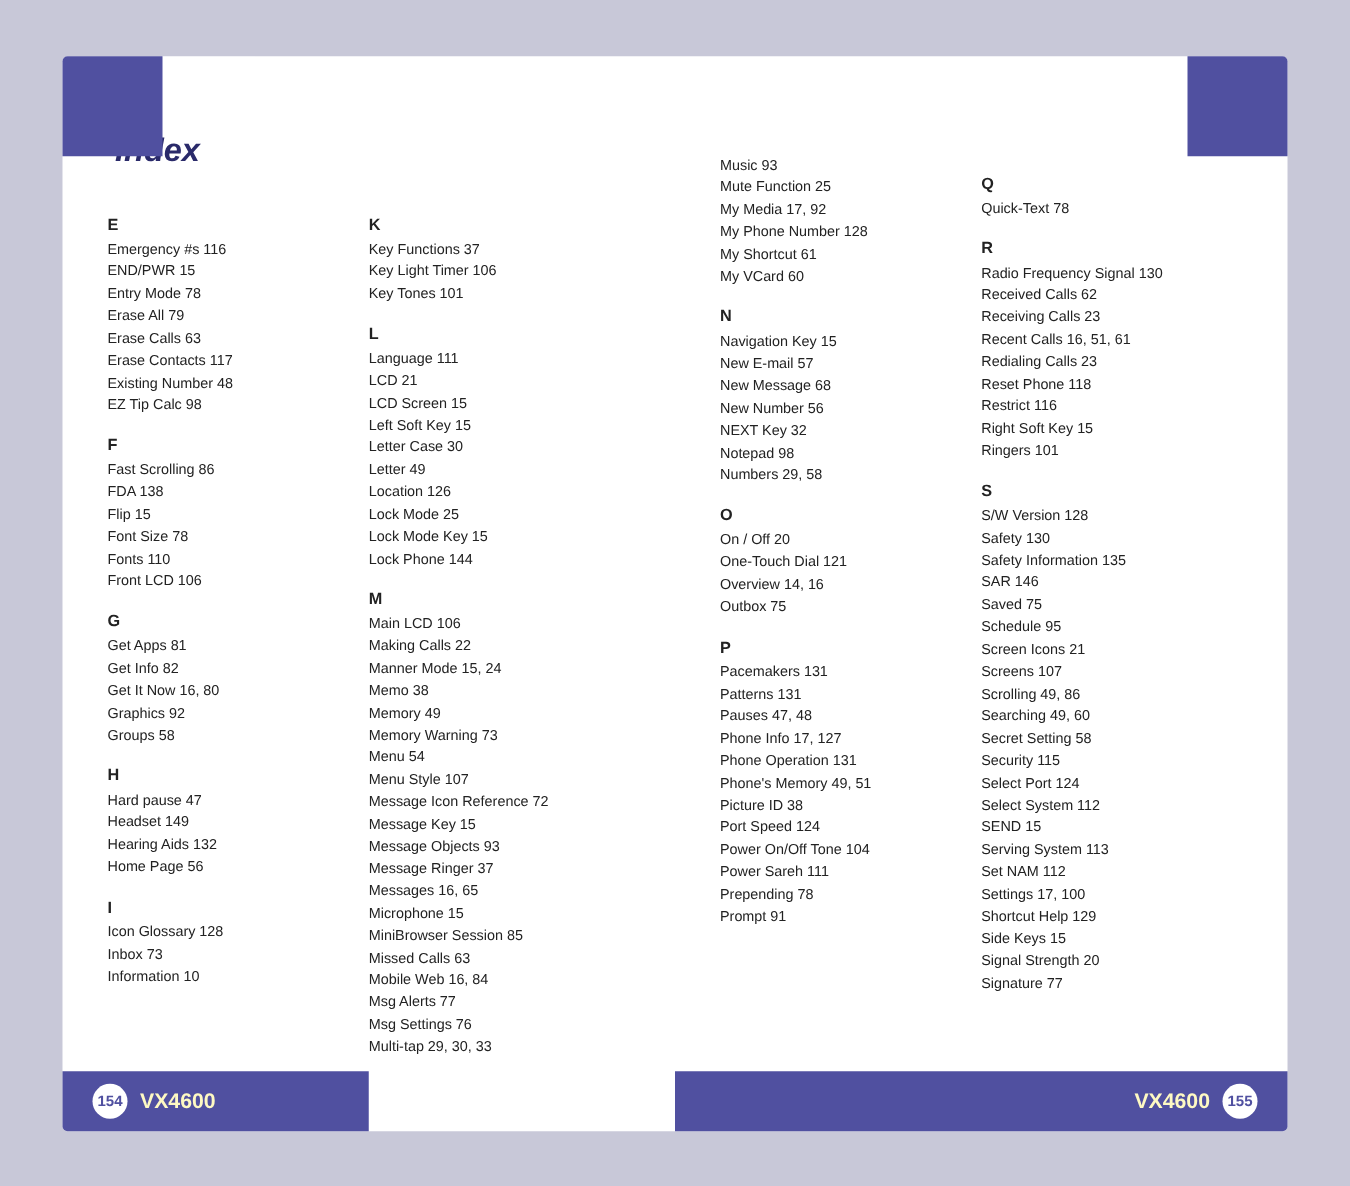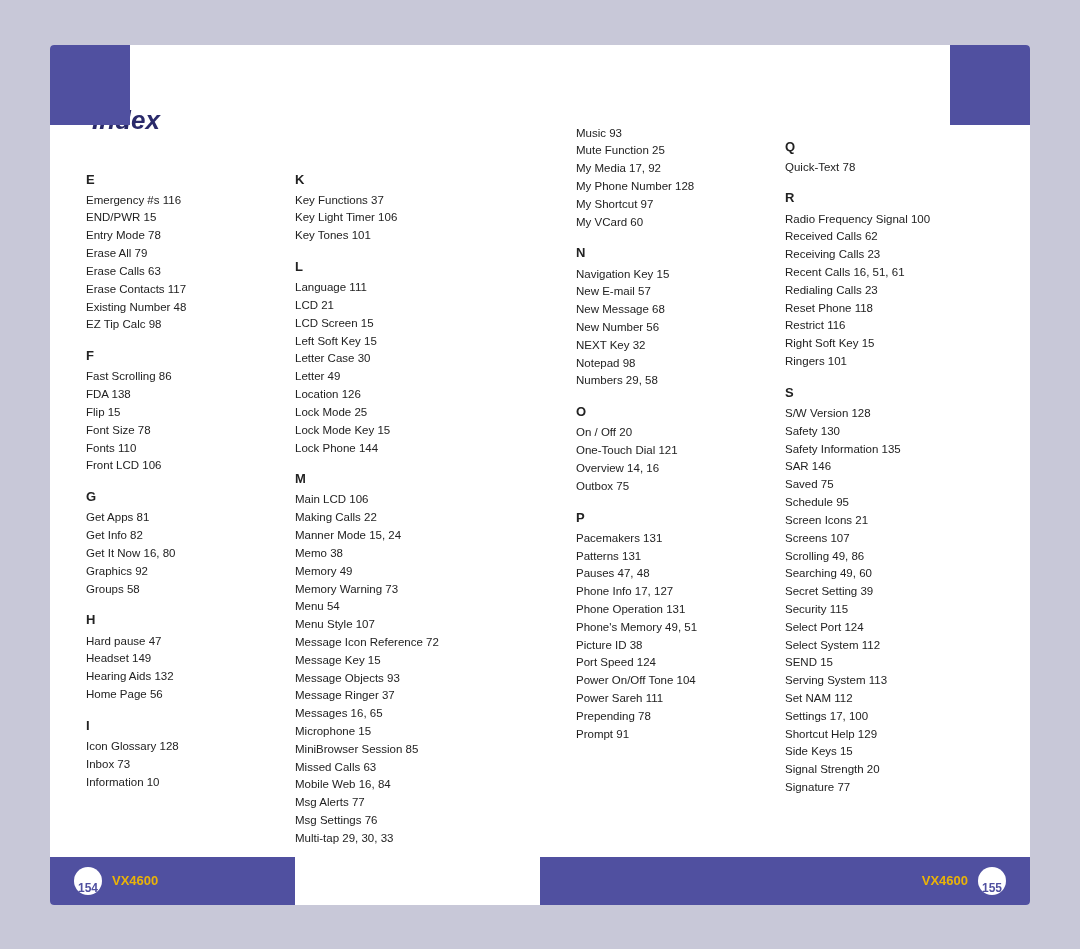--- a/index.html
+++ b/index.html
@@ -103,28 +103,28 @@
       padding-right: 24px;
       gap: 10px;
     }
     .page-num-badge {
       background: #fff;
       color: #5050a0;
       border-radius: 50%;
       width: 28px;
       height: 28px;
       display: flex;
-      align-items: flex-end;
+      align-items: center;
       justify-content: center;
       font-size: 12px;
       font-weight: bold;
     }
     .footer-model {
-      color: #eab308;
-      font-size: 13px;
+      color: #fef9c3;
+      font-size: 17px;
       font-weight: bold;
     }
   </style>
 </head>
 <body>
 
 <div class="page-spread">
 
   <div class="page page-left">
     <div class="corner-accent corner-tl"></div>
@@ -227,21 +227,21 @@
 
     <div style="height: 40px;"></div>
 
     <div class="columns">
 
       <div class="col">
         <span class="index-entry">Music 93</span>
         <span class="index-entry">Mute Function 25</span>
         <span class="index-entry">My Media 17, 92</span>
         <span class="index-entry">My Phone Number 128</span>
-        <span class="index-entry">My Shortcut 97</span>
+        <span class="index-entry">My Shortcut 61</span>
         <span class="index-entry">My VCard 60</span>
 
         <span class="section-letter">N</span>
         <span class="index-entry">Navigation Key 15</span>
         <span class="index-entry">New E-mail 57</span>
         <span class="index-entry">New Message 68</span>
         <span class="index-entry">New Number 56</span>
         <span class="index-entry">NEXT Key 32</span>
         <span class="index-entry">Notepad 98</span>
         <span class="index-entry">Numbers 29, 58</span>
@@ -265,42 +265,42 @@
         <span class="index-entry">Power Sareh 111</span>
         <span class="index-entry">Prepending 78</span>
         <span class="index-entry">Prompt 91</span>
       </div>
 
       <div class="col">
         <span class="section-letter">Q</span>
         <span class="index-entry">Quick-Text 78</span>
 
         <span class="section-letter">R</span>
-        <span class="index-entry">Radio Frequency Signal 100</span>
+        <span class="index-entry">Radio Frequency Signal 130</span>
         <span class="index-entry">Received Calls 62</span>
         <span class="index-entry">Receiving Calls 23</span>
         <span class="index-entry">Recent Calls 16, 51, 61</span>
         <span class="index-entry">Redialing Calls 23</span>
         <span class="index-entry">Reset Phone 118</span>
         <span class="index-entry">Restrict 116</span>
         <span class="index-entry">Right Soft Key 15</span>
         <span class="index-entry">Ringers 101</span>
 
         <span class="section-letter">S</span>
         <span class="index-entry">S/W Version 128</span>
         <span class="index-entry">Safety 130</span>
         <span class="index-entry">Safety Information 135</span>
         <span class="index-entry">SAR 146</span>
         <span class="index-entry">Saved 75</span>
         <span class="index-entry">Schedule 95</span>
         <span class="index-entry">Screen Icons 21</span>
         <span class="index-entry">Screens 107</span>
         <span class="index-entry">Scrolling 49, 86</span>
         <span class="index-entry">Searching 49, 60</span>
-        <span class="index-entry">Secret Setting 39</span>
+        <span class="index-entry">Secret Setting 58</span>
         <span class="index-entry">Security 115</span>
         <span class="index-entry">Select Port 124</span>
         <span class="index-entry">Select System 112</span>
         <span class="index-entry">SEND 15</span>
         <span class="index-entry">Serving System 113</span>
         <span class="index-entry">Set NAM 112</span>
         <span class="index-entry">Settings 17, 100</span>
         <span class="index-entry">Shortcut Help 129</span>
         <span class="index-entry">Side Keys 15</span>
         <span class="index-entry">Signal Strength 20</span>

